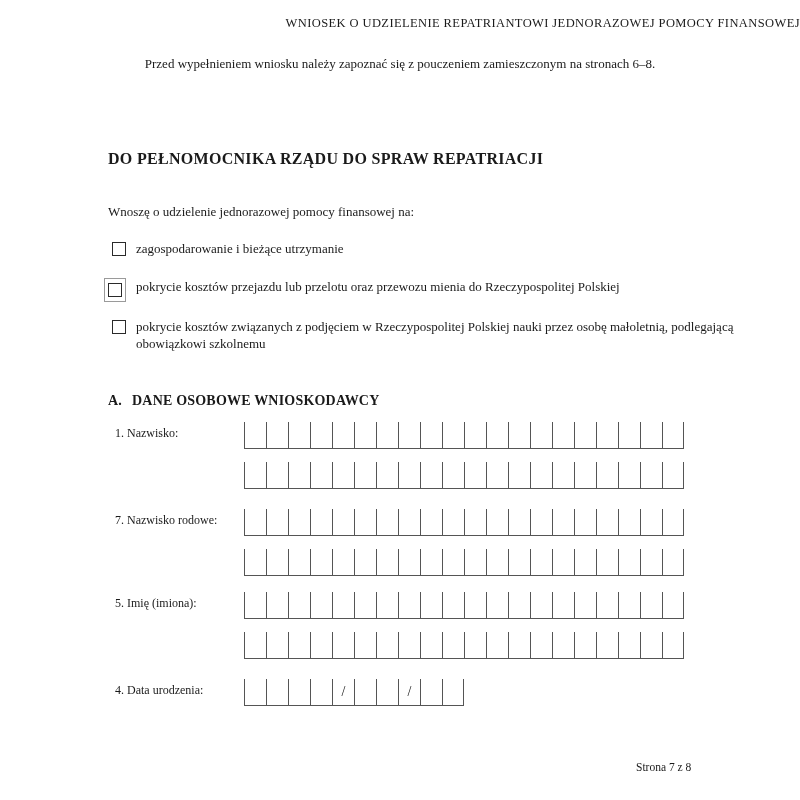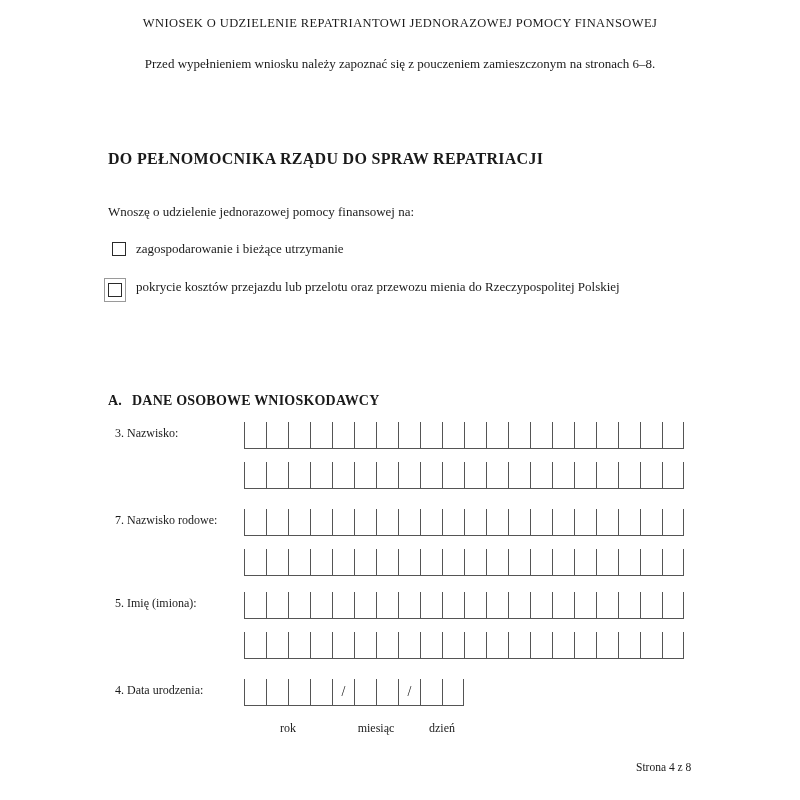--- a/index.html
+++ b/index.html
@@ -1,21 +1,21 @@
 <!DOCTYPE html>
 <html><head>
 <meta charset="utf-8">
 <style>
   html,body { margin:0; padding:0; background:#ffffff; }
   .page {
     position:relative; width:800px; height:800px; background:#ffffff;
     font-family:"Liberation Serif", serif; color:#1a1a1a; overflow:hidden;
   }
   .title {
-    position:absolute; top:16px; left:0; right:0; text-align:center;
+    position:absolute; top:16px; left:0; right:0; text-align:right;
     font-size:12.5px; letter-spacing:0.4px;
   }
   .notice {
     position:absolute; top:56px; left:0; right:0; text-align:center;
     font-weight:normal; font-size:13px;
   }
   .addressee {
     position:absolute; top:150px; left:108px;
     font-weight:bold; font-size:16px; letter-spacing:0.3px;
   }
@@ -74,29 +74,33 @@
       <div class="cb-item">
         <span class="checkbox plain"></span>
         <span class="cb-label">zagospodarowanie i bieżące utrzymanie</span>
       </div>
       <div class="cb-item">
         <span class="focus-frame">
           <span class="checkbox"></span>
         </span>
         <span class="cb-label">pokrycie kosztów przejazdu lub przelotu oraz przewozu mienia do Rzeczypospolitej Polskiej</span>
       </div>
+      <div class="cb-item">
+        <span class="checkbox plain"></span>
+        <span class="cb-label">pokrycie kosztów związanych z podjęciem w Rzeczypospolitej Polskiej nauki przez osobę małoletnią, podlegającą obowiązkowi szkolnemu</span>
+      </div>
     </div>
 
   <div class="section-heading">
     <span class="letter">A.</span><span>DANE OSOBOWE WNIOSKODAWCY</span>
   </div>
 
   <div id="fields">
       <div class="field" style="top: 422px;">
-        <div class="field-label">3. Nazwisko:</div>
+        <div class="field-label">1. Nazwisko:</div>
         <div class="rows">
           <div class="comb-row">
             <span class="comb-cell"></span>
             <span class="comb-cell"></span>
             <span class="comb-cell"></span>
             <span class="comb-cell"></span>
             <span class="comb-cell"></span>
             <span class="comb-cell"></span>
             <span class="comb-cell"></span>
             <span class="comb-cell"></span>
@@ -243,23 +247,18 @@
             <span class="comb-cell"></span>
             <span class="comb-cell"></span>
             <span class="comb-cell"></span>
             <span class="comb-cell slash">/</span>
             <span class="comb-cell"></span>
             <span class="comb-cell"></span>
             <span class="comb-cell slash">/</span>
             <span class="comb-cell"></span>
             <span class="comb-cell"></span>
           </div>
-          <div class="date-sublabels">
-            <span style="left: 0px; width: 88px;">rok</span>
-            <span style="left: 110px; width: 44px;">miesiąc</span>
-            <span style="left: 168px; width: 60px;">dzień</span>
-          </div>
         </div>
       </div>
     </div>
 
-  <div class="footer">Strona 4 z 8</div>
+  <div class="footer">Strona 7 z 8</div>
 </div>
 
 </body></html>

